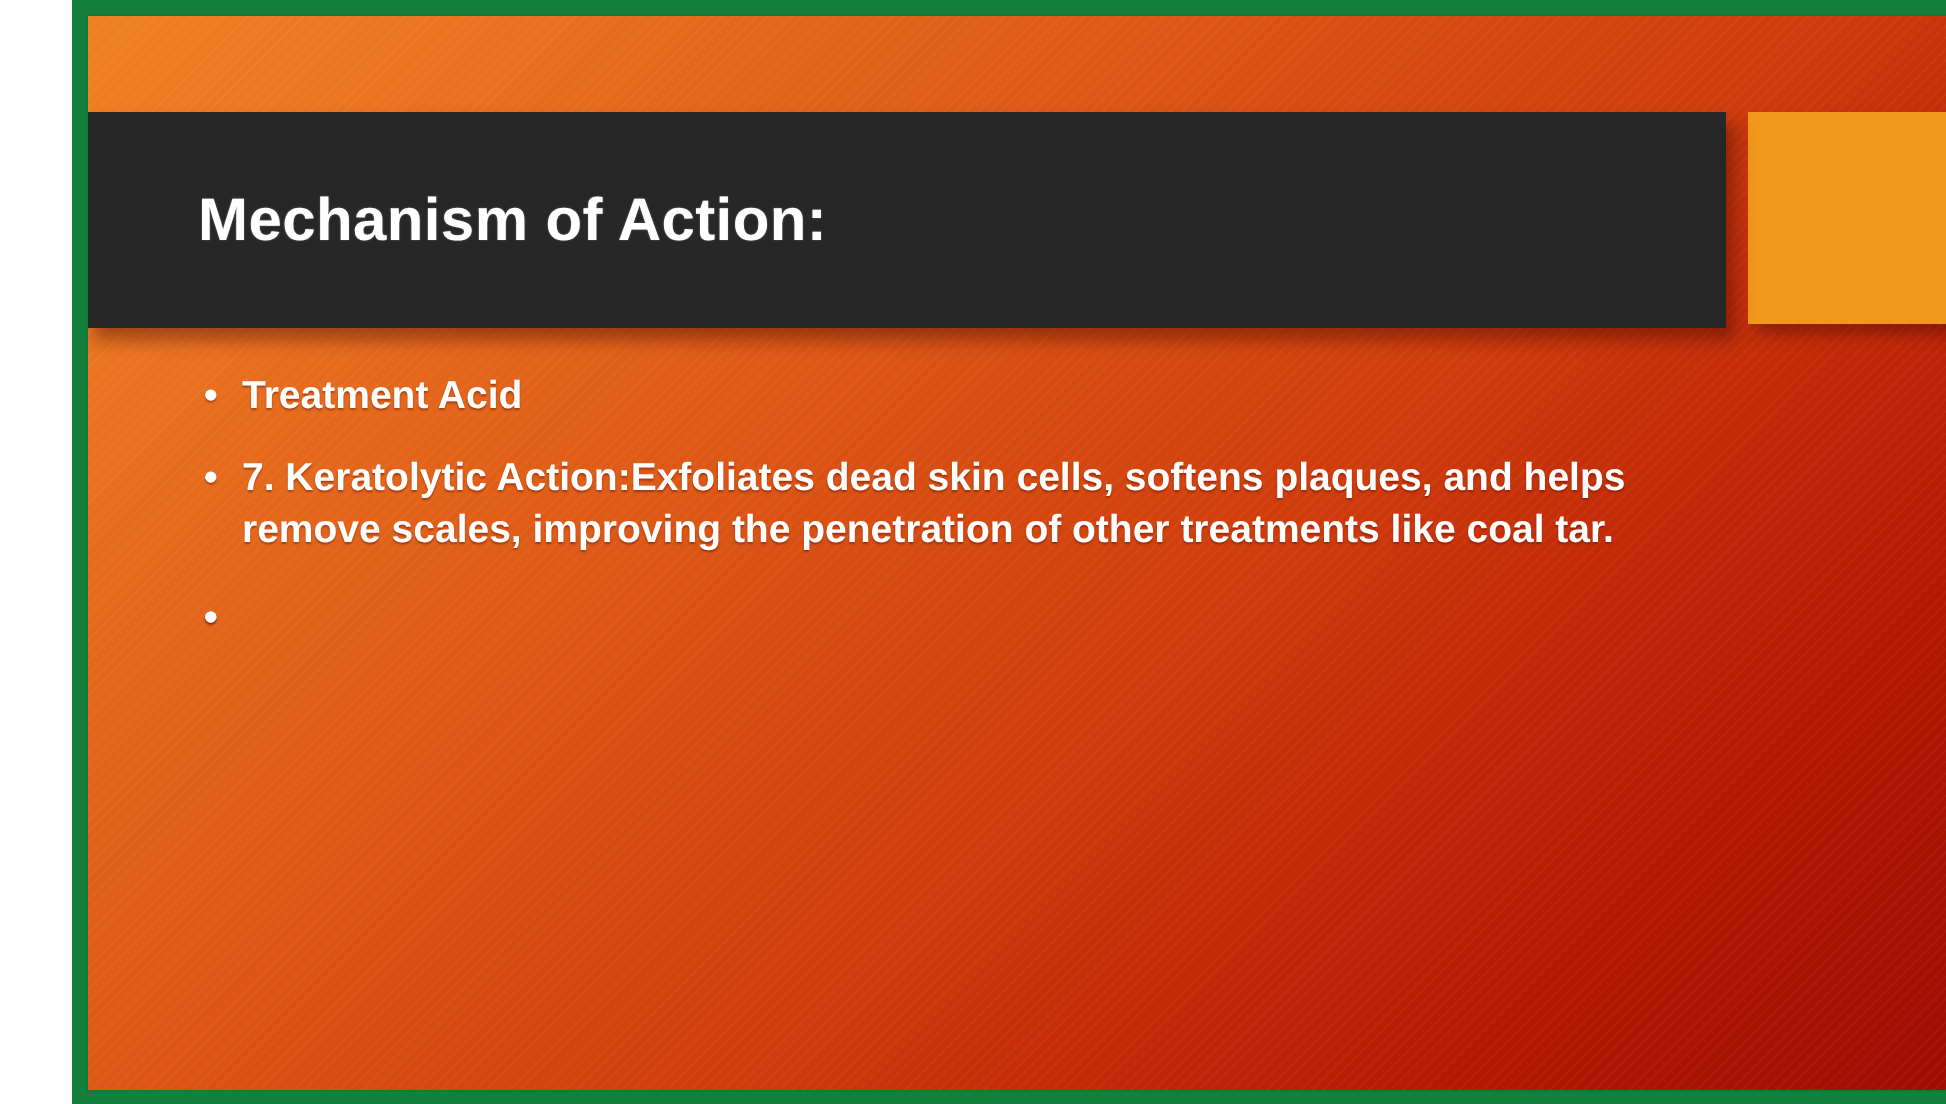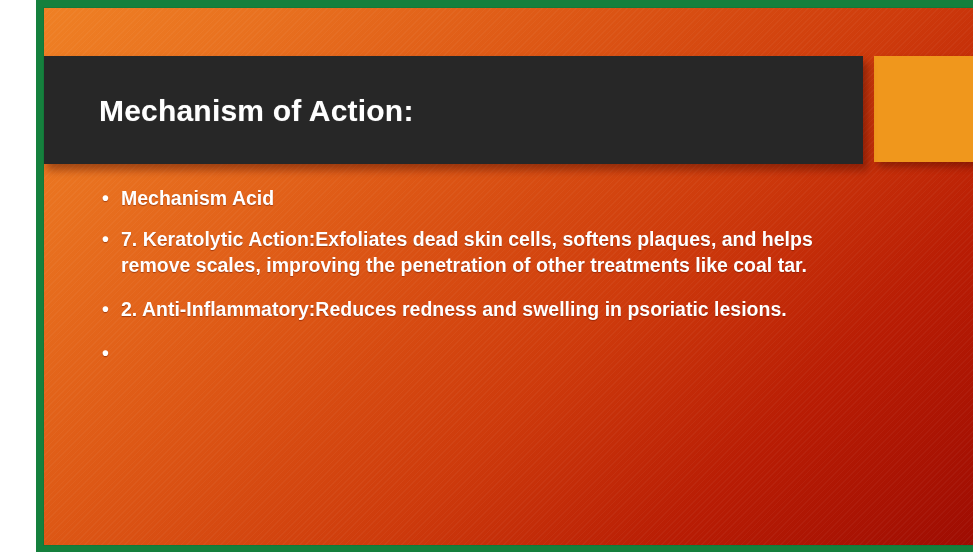--- a/index.html
+++ b/index.html
@@ -144,31 +144,30 @@
     <div id="accent-block"></div>
 
     <div id="title-bar">
       <div id="title-text">Mechanism of Action:</div>
     </div>
 
     <div id="body-content">
 
       <div class="bullet-item gap-lg">
         <span class="bullet-marker">•</span>
-        <span class="bullet-text">Mechanism Acid</span>
+        <span class="bullet-text">Treatment Acid</span>
       </div>
 
       <div class="bullet-item gap-xl">
         <span class="bullet-marker">•</span>
         <span class="bullet-text">7. Keratolytic Action:Exfoliates dead skin cells, softens plaques, and helps remove scales, improving the penetration of other treatments like coal tar.</span>
       </div>
 
       <div class="bullet-item gap-xl">
         <span class="bullet-marker">•</span>
-        <span class="bullet-text">2. Anti-Inflammatory:Reduces redness and swelling in psoriatic lesions.</span>
       </div>
 
       <div class="bullet-item">
         <span class="bullet-marker">•</span>
       </div>
 
     </div>
 
   </div>
 

